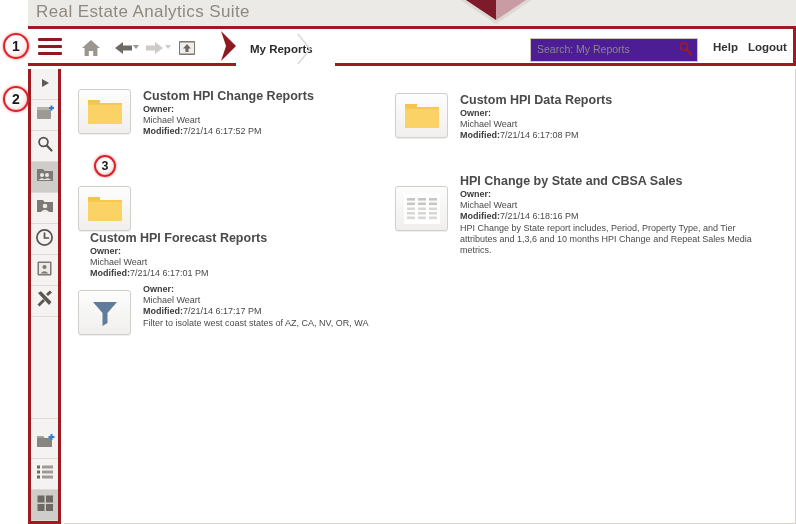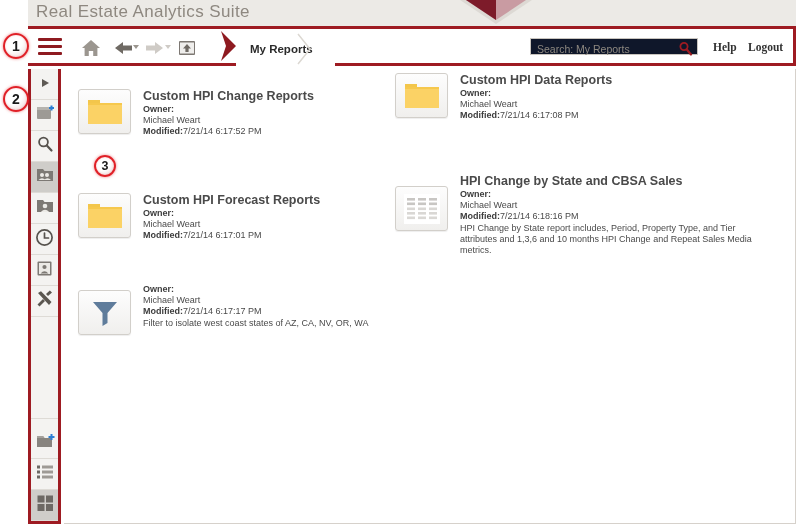--- a/index.html
+++ b/index.html
@@ -65,39 +65,39 @@
     display: flex; align-items: center;
     background: #ffffff;
     font-size: 11.5px; font-weight: bold; color: #2b2b2b;
     font-family: "Liberation Sans", sans-serif;
     cursor: pointer;
   }
   .crumb-tab-edge {
     position: absolute; left: 297px; top: 30px; width: 16px; height: 32px;
   }
   .search-wrap {
-    position: absolute; left: 530px; top: 41px; width: 168px; height: 17px;
-    border: 1px solid #c9c5bf; background: #0f172a;
+    position: absolute; left: 530px; top: 41px; width: 168px; height: 24px;
+    border: 1px solid #c9c5bf; background: #4c1d95;
   }
   .search-input {
     position: absolute; left: 4px; top: 1px; width: 128px; height: 17px;
     border: 0; outline: none; background: transparent;
     font-size: 10.5px; color: #8d8880;
     font-family: "Liberation Sans", sans-serif;
   }
   .search-input::placeholder { color: #8d8880; }
   .search-icon {
     position: absolute; right: 4px; top: 2px; width: 15px; height: 15px;
     cursor: pointer;
   }
   .tb-link {
     position: absolute; top: 44px;
     font-size: 11.5px; font-weight: bold; color: #333333;
     text-decoration: none; cursor: pointer;
-    font-family: Liberation Serif, serif;
+    font-family: Liberation Sans, sans-serif;
   }
 
   
   .rail {
     position: absolute; left: 28px; top: 69px; width: 33px; height: 455px;
     background: #f4f3f1;
     border-left: 3px solid #9e1b22;
     border-right: 3px solid #9e1b22;
     border-bottom: 3px solid #9e1b22;
   }
@@ -395,40 +395,40 @@
         <div class="item-title">Custom HPI Change Reports</div>
         <div class="meta-label">Owner:</div>
         <div class="meta-value">Michael Weart</div>
         <div class="meta-row">
           <span class="meta-label">Modified:</span>
           <span class="meta-value">7/21/14 6:17:52 PM</span>
         </div>
       </div>
     </div>
 
-    <div class="item" style="left:331px; top:4px;">
+    <div class="item" style="left:331px; top:24px;">
       <div class="item-icon">
         <svg width="40" height="32" viewBox="0 0 40 32">
           <path d="M3 4 h12 v3 h-12 z" fill="#f3c64b"></path>
           <path d="M3 7 h34 v21 h-34 z" fill="#fbd265"></path>
           <path d="M3 7 h34 v2 h-34 z" fill="#f6c84d"></path>
         </svg>
       </div>
       <div class="item-body">
         <div class="item-title">Custom HPI Data Reports</div>
         <div class="meta-label">Owner:</div>
         <div class="meta-value">Michael Weart</div>
         <div class="meta-row">
           <span class="meta-label">Modified:</span>
           <span class="meta-value">7/21/14 6:17:08 PM</span>
         </div>
       </div>
     </div>
 
-    <div class="item" style="left:14px; top:124px;">
+    <div class="item" style="left:14px; top:117px;flex-direction:column;">
       <div class="item-icon">
         <svg width="40" height="32" viewBox="0 0 40 32">
           <path d="M3 4 h12 v3 h-12 z" fill="#f3c64b"></path>
           <path d="M3 7 h34 v21 h-34 z" fill="#fbd265"></path>
           <path d="M3 7 h34 v2 h-34 z" fill="#f6c84d"></path>
         </svg>
       </div>
       <div class="item-body">
         <div class="item-title">Custom HPI Forecast Reports</div>
         <div class="meta-label">Owner:</div>

